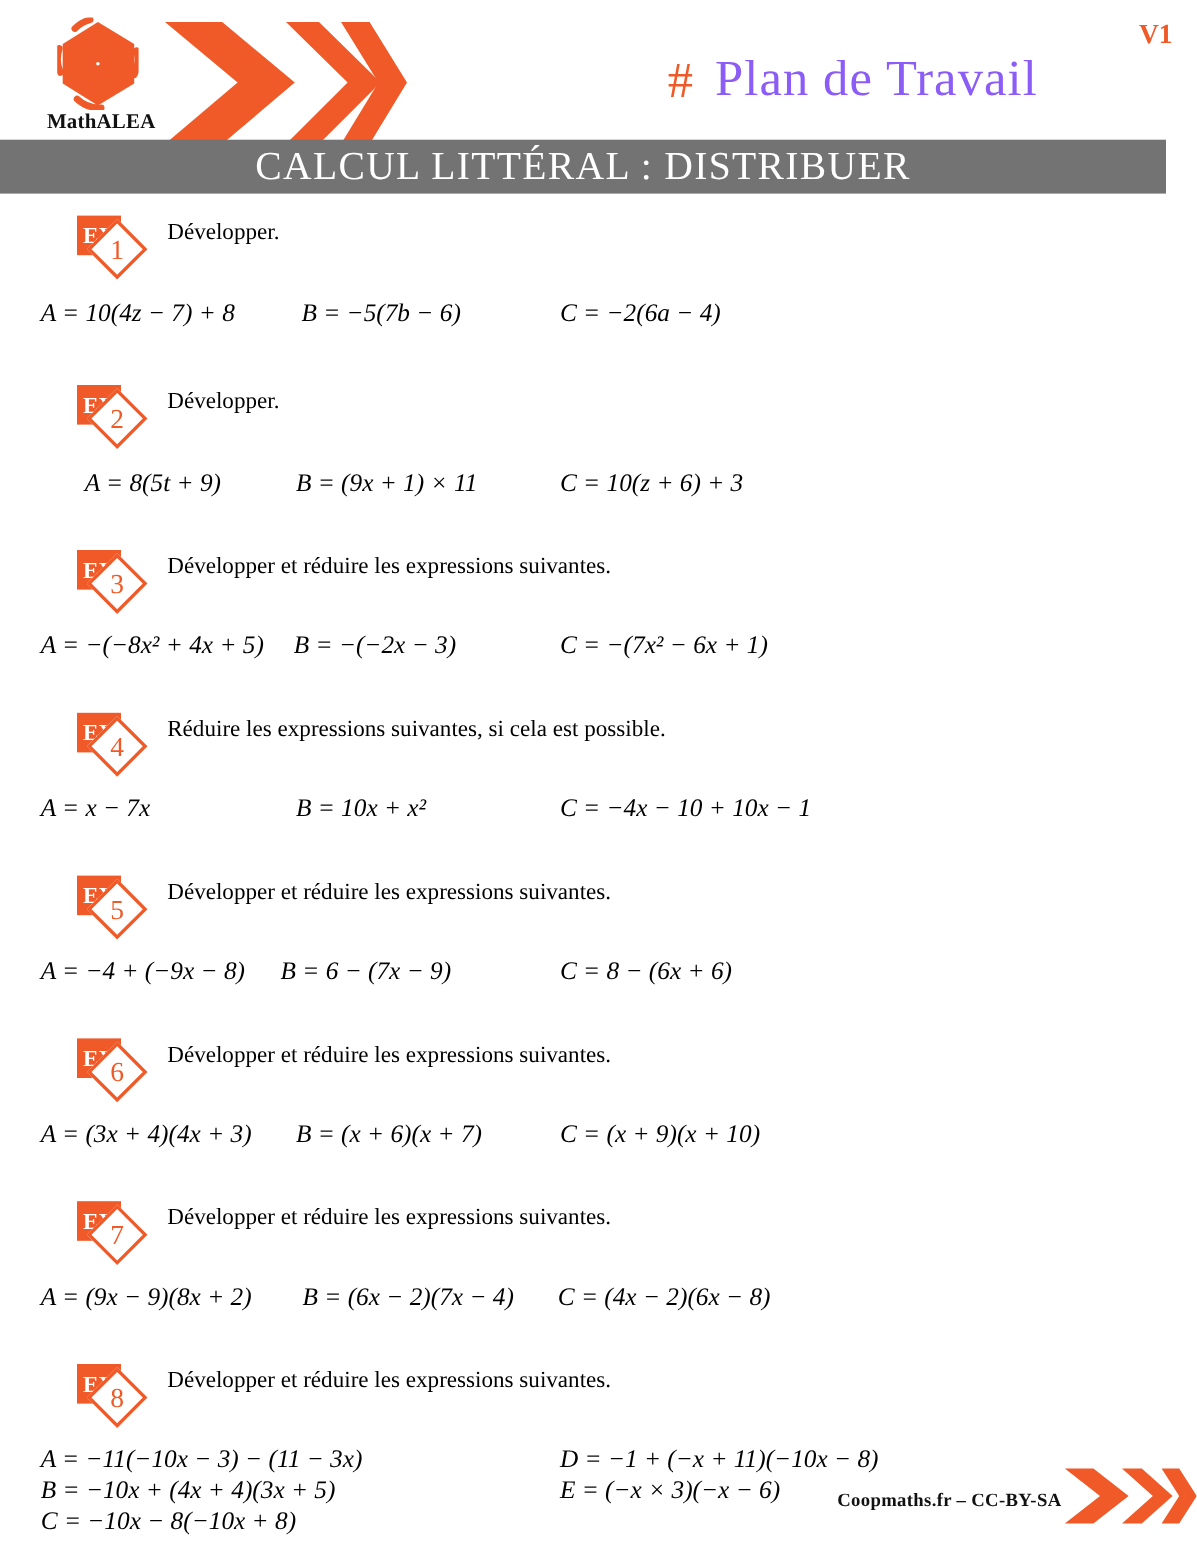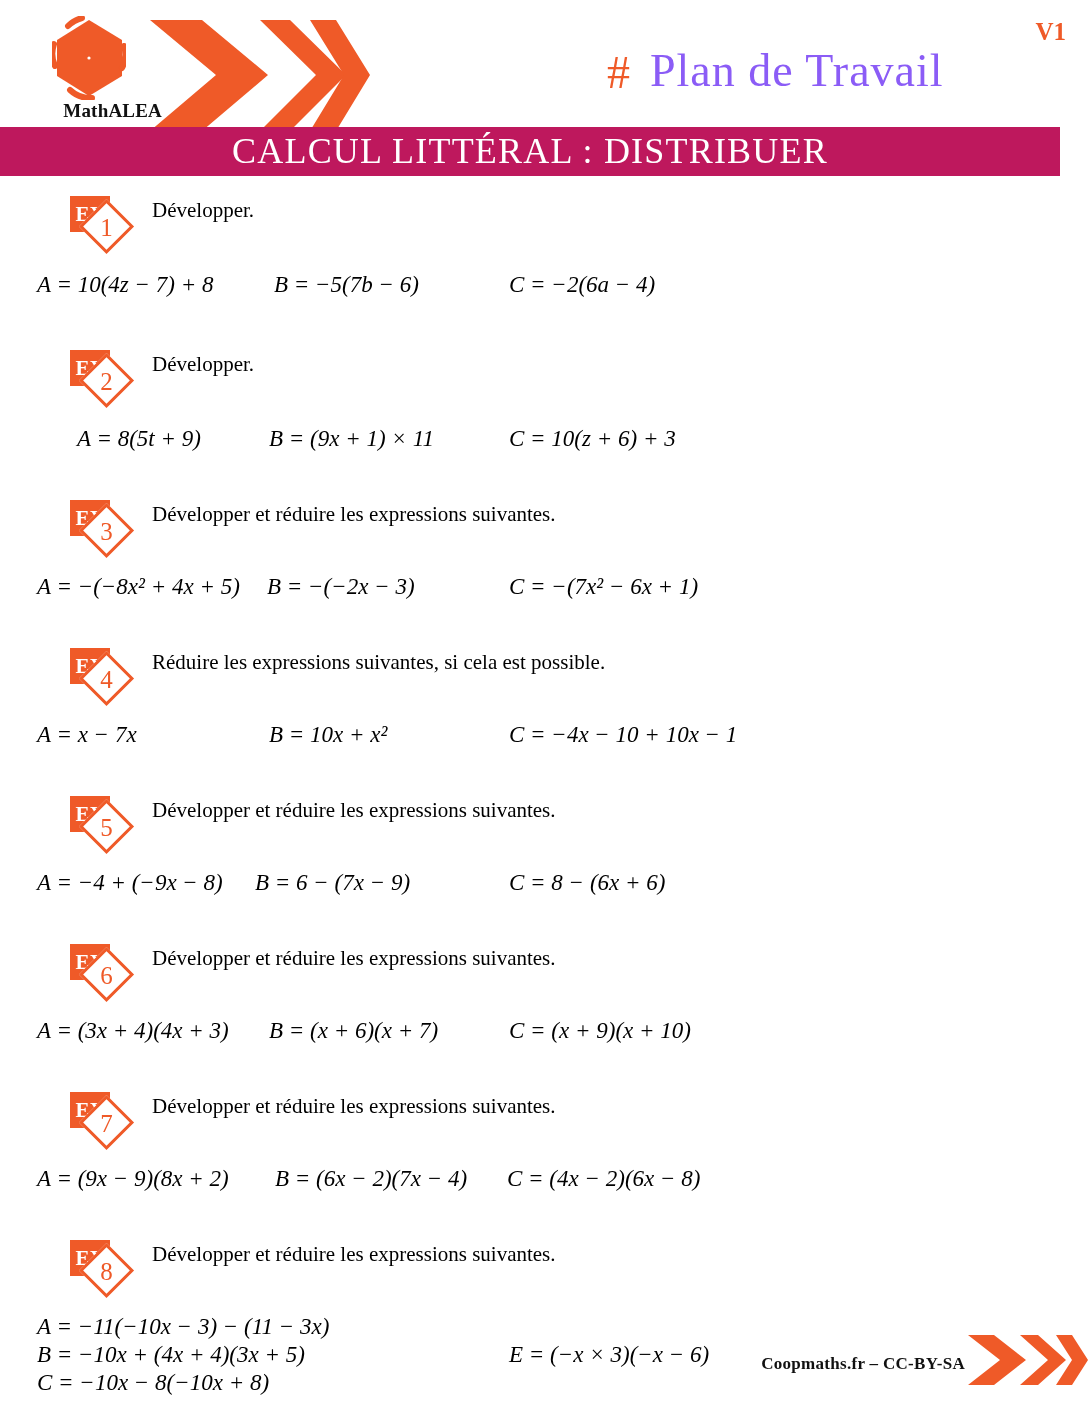--- a/index.html
+++ b/index.html
@@ -33,21 +33,21 @@
     left: 30px;
     top: 8px;
     width: 74px;
     height: 84px;
   }
   .logo-name {
     position: absolute;
     left: 0px;
     top: 92px;
     width: 140px;
-    text-align: right;
+    text-align: center;
     font-size: 19px;
     font-weight: bold;
     letter-spacing: 0.2px;
     color: #111111;
     font-family: "Liberation Serif", "DejaVu Serif", serif;
   }
 
   .hdr-chevrons {
     position: absolute;
     left: 150px;
@@ -84,21 +84,21 @@
     font-family: "Liberation Serif", "DejaVu Serif", serif;
   }
 
   
   .title-bar {
     position: absolute;
     left: 0;
     top: 127px;
     width: 1060px;
     height: 49px;
-    background: #be185d;
+    background: #737373;
   }
   .title-bar-text {
     position: absolute;
     left: 0;
     top: 0;
     width: 1060px;
     line-height: 49px;
     text-align: center;
     color: #ffffff;
     font-size: 36px;
@@ -418,20 +418,21 @@
         <div class="badge-diamond"></div>
         <div class="badge-num">8</div>
       </div>
       <div class="ex-instruction wide">Développer et réduire les expressions suivantes.</div>
     </div>
     <div class="ex-body" style="margin-top:18px;">
       <div class="expr-stack" style="height:100px;">
         <span class="expr-line" style="left:0px;   top:0px;">A = −11(−10x − 3) − (11 − 3x)</span>
         <span class="expr-line" style="left:0px;   top:28px;">B = −10x + (4x + 4)(3x + 5)</span>
         <span class="expr-line" style="left:0px;   top:56px;">C = −10x − 8(−10x + 8)</span>
+        <span class="expr-line" style="left:472px; top:0px;">D = −1 + (−x + 11)(−10x − 8)</span>
         <span class="expr-line" style="left:472px; top:28px;">E = (−x × 3)(−x − 6)</span>
       </div>
     </div>
   </div>
 
 </div>
 
 <div class="footer">
   <div class="footer-text">Coopmaths.fr – CC-BY-SA</div>
   <svg class="footer-chevrons" viewBox="0 0 120 52">

